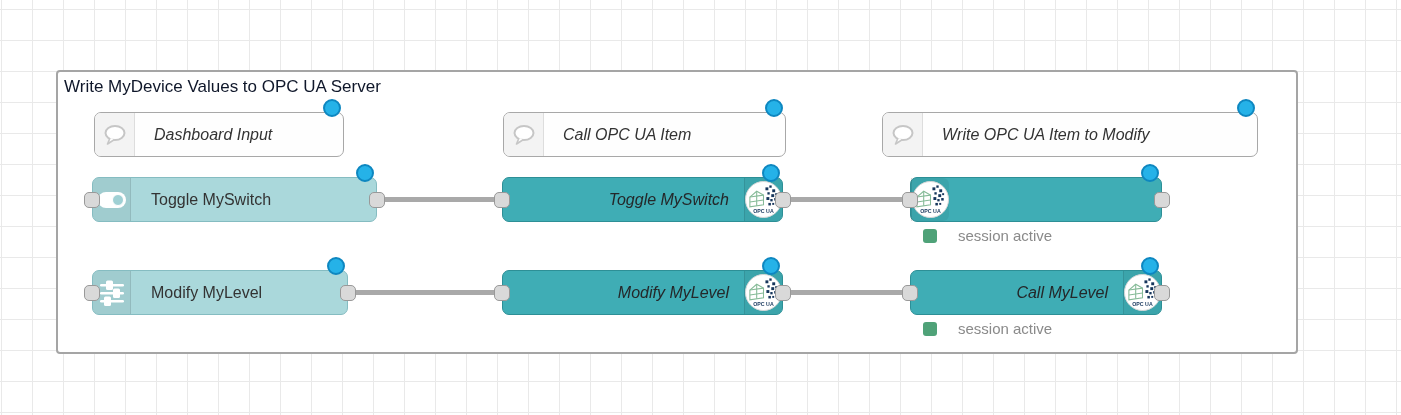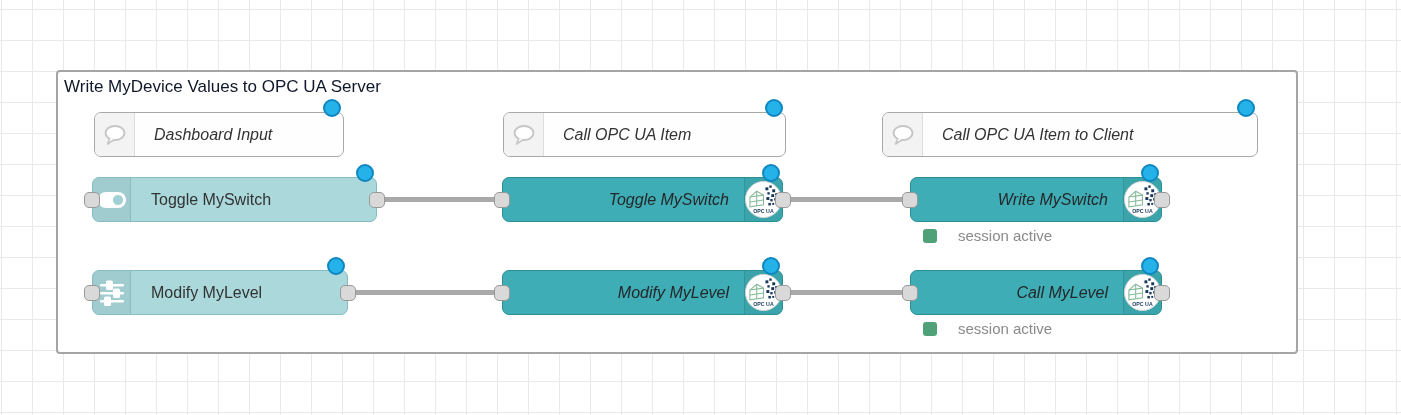--- a/index.html
+++ b/index.html
@@ -135,21 +135,21 @@
     <div class="bluedot"></div>
   </div>
 
   <div class="node comment" style="left:882px; top:112px; width:376px;">
     <div class="icon-box">
       <svg width="24" height="22" viewBox="0 0 24 22">
           <ellipse cx="12" cy="9" rx="9.5" ry="7" fill="#fff" stroke="#c6c6c6" stroke-width="2"></ellipse>
           <path d="M7 14 L4.5 20 L11.5 15.5" fill="#fff" stroke="#c6c6c6" stroke-width="1.6" stroke-linejoin="round"></path>
         </svg>
     </div>
-    <div class="label">Call OPC UA Item to Client</div>
+    <div class="label">Write OPC UA Item to Modify</div>
     <div class="bluedot"></div>
   </div>
 
   <div class="node light" style="left:92px; top:177px; width:285px;">
     <div class="icon-box">
       <svg width="30" height="20" viewBox="0 0 30 20">
           <rect x="1" y="2" width="28" height="16" rx="8" fill="#fff"></rect>
           <circle cx="21" cy="10" r="5.5" fill="#9fd0d4" stroke="#fff" stroke-width="1"></circle>
         </svg>
     </div>
@@ -238,21 +238,20 @@
           <text x="18" y="31.5" text-anchor="middle" font-size="5.4" font-weight="bold" fill="#16365c">OPC UA</text>
         </svg>
       </div>
     </div>
     <div class="port in"></div>
     <div class="port out"></div>
     <div class="bluedot"></div>
   </div>
 
   <div class="node dark" style="left:910px; top:177px; width:252px;">
-    <div class="label">Write MySwitch</div>
     <div class="icon-box">
       <div class="opc-circle">
         <svg width="36" height="36" viewBox="0 0 36 36">
           <g fill="none" stroke="#86bb98" stroke-width="1.1">
             <path d="M4 15 L11 9 L18 13 L18 23 L4 25 Z"></path>
               <path d="M4 15 L18 13"></path>
               <path d="M11 9 L11 24"></path>
               <path d="M4 20 L18 18"></path>
           </g>
           <g fill="#16365c">

